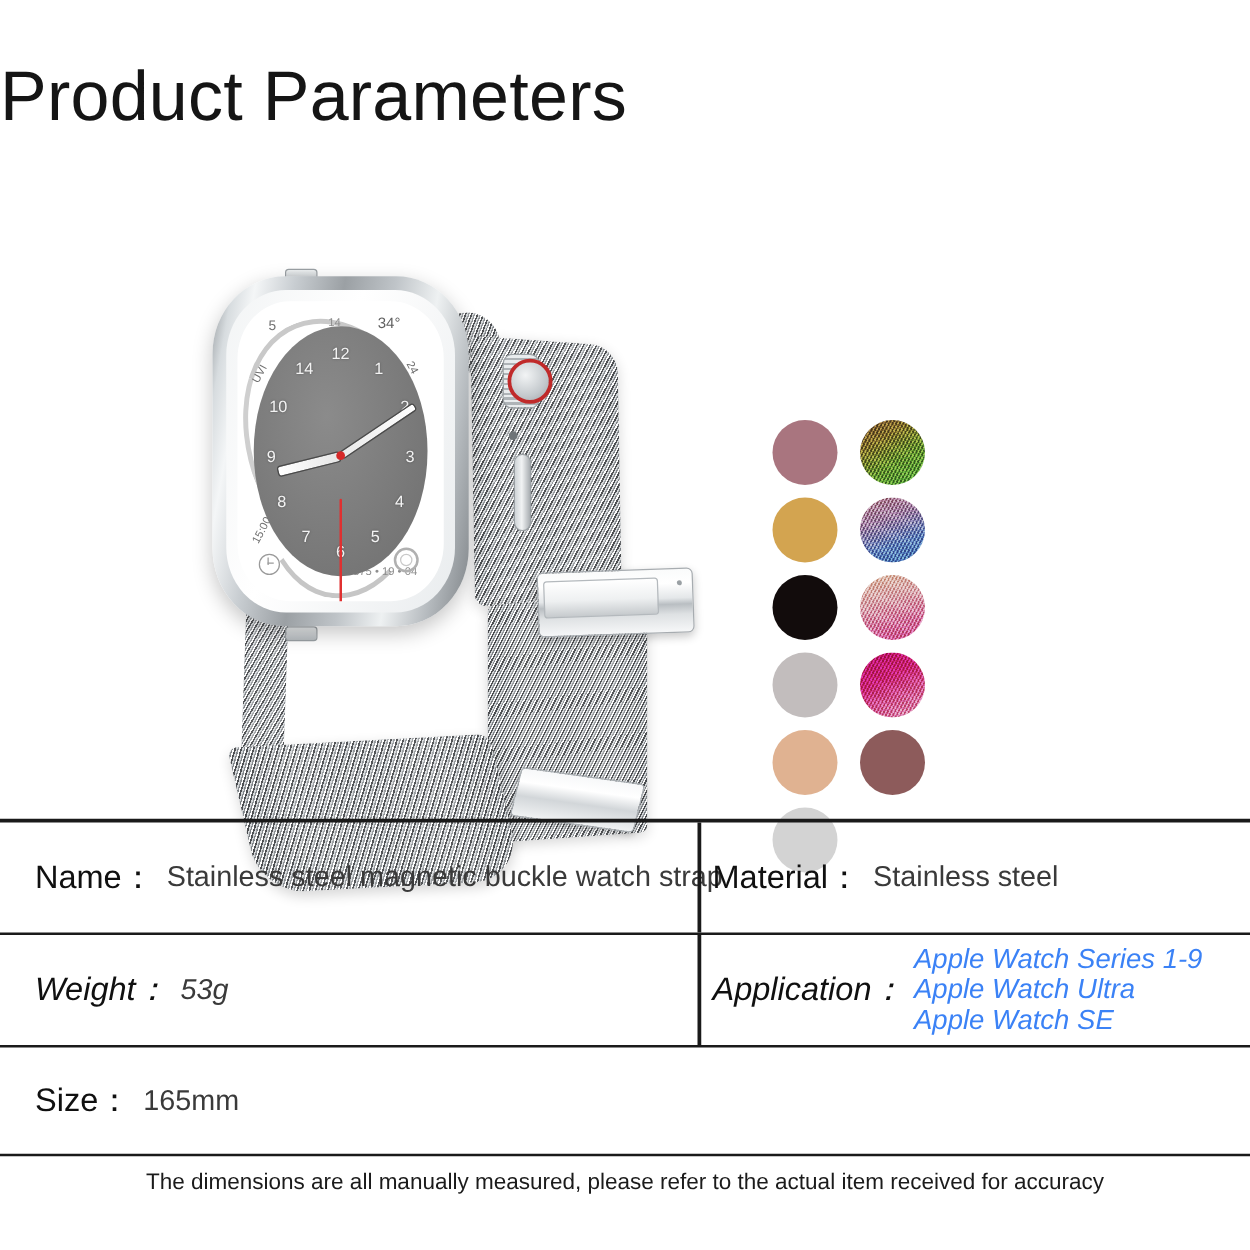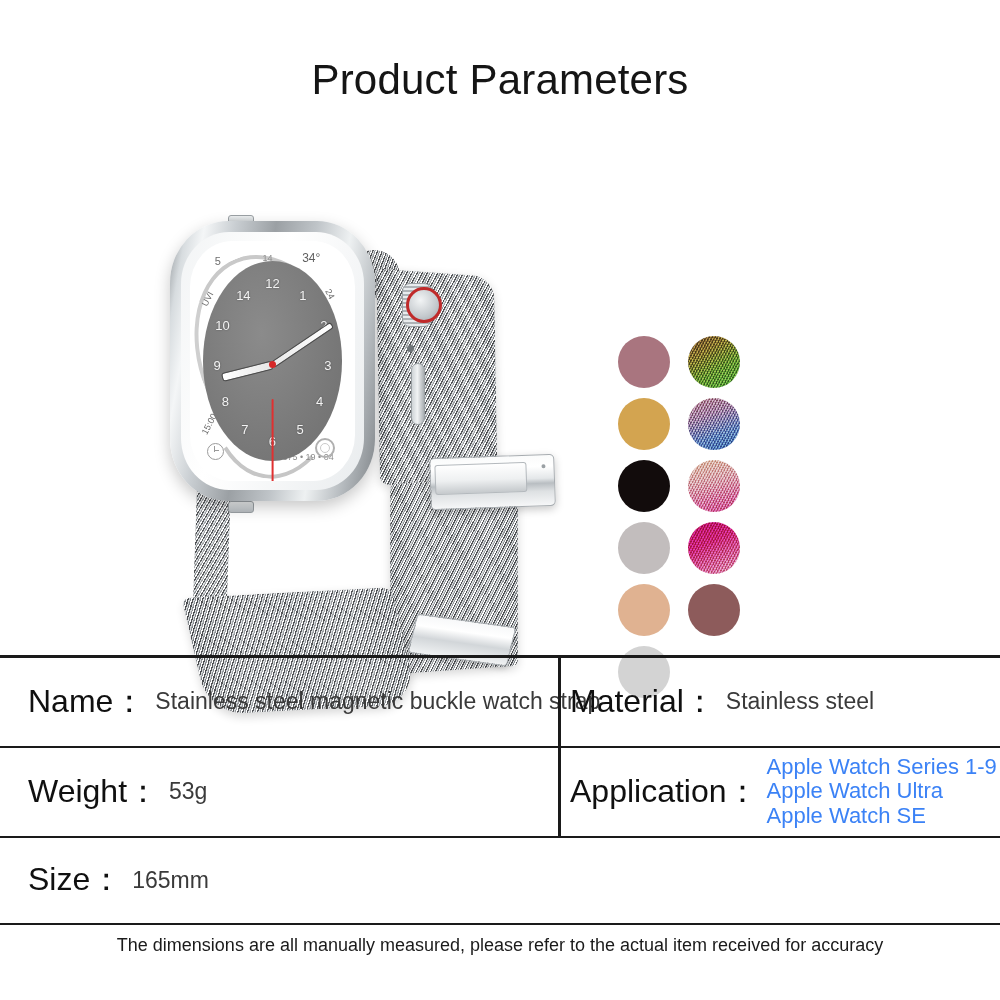--- a/index.html
+++ b/index.html
@@ -7,23 +7,23 @@
     width:1000px;height:1000px;
     background:#ffffff;
     font-family:"Liberation Sans",sans-serif;
     overflow:hidden;
     position:relative;
   }
   .page{position:relative;width:1000px;height:1000px;}
 
   
   .title{
-    position:absolute;top:56px;left:0;width:1000px;
-    text-align:center;
-    font-size:42px;
+    position:absolute;top:44px;left:0;width:1000px;
+    text-align:left;
+    font-size:56px;
     font-weight:400;
     letter-spacing:.2px;
     color:#151515;
     font-family:"Liberation Sans",sans-serif;
   }
 
   
   .hero{position:absolute;top:120px;left:0;width:1000px;height:525px;}
 
   
@@ -189,28 +189,28 @@
     background-blend-mode:overlay,overlay,normal;
   }
   .sw.solid{background:var(--c);}
 
   
   .table{position:absolute;left:0;top:655px;width:1000px;}
   .hr{height:2.5px;background:#1a1a1a;width:100%;}
   .hr.thin{height:2px;}
   .row{position:relative;display:flex;}
   .row.r1{height:88px;}
-  .row.r2{height:88px;}
+  .row.r2{height:88px;font-style:italic;}
   .row.r3{height:85px;}
   .cell{position:relative;display:flex;align-items:center;}
   .cell.left{width:558px;padding-left:28px;box-sizing:border-box;}
   .cell.right{width:442px;padding-left:12px;box-sizing:border-box;}
   .vdiv{position:absolute;left:558px;top:0;width:2.5px;height:100%;background:#1a1a1a;}
   .lbl{
-    font-size:32px;color:#101010;font-weight:400;white-space:nowrap;
+    font-size:26px;color:#101010;font-weight:400;white-space:nowrap;
     font-family:"Liberation Sans",sans-serif;
   }
   .val{
     font-size:23px;color:#3a3a3a;font-weight:300;margin-left:10px;white-space:nowrap;
     font-family:"Liberation Sans",sans-serif;
   }
   .val.multi{display:flex;flex-direction:column;line-height:1.12;margin-left:8px;}
   .val.multi span{font-size:22px;color:#3b82f6;}
   .note{
     position:absolute;top:935px;left:0;width:1000px;text-align:center;

